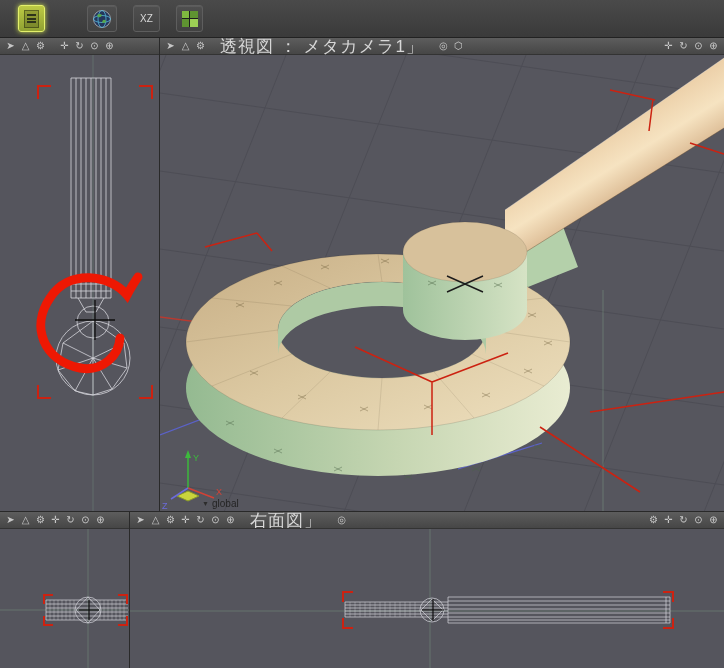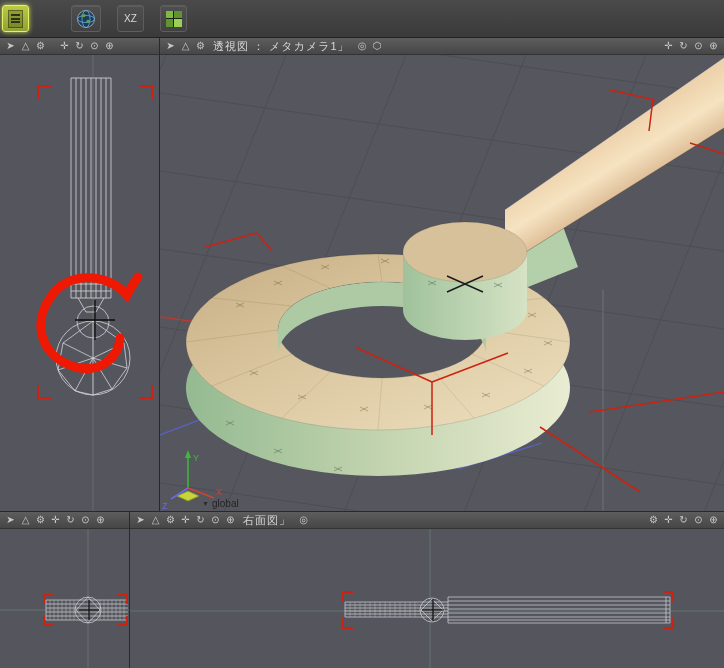--- a/index.html
+++ b/index.html
@@ -2,40 +2,40 @@
 <html><head>
 <meta charset="utf-8">
 <style>
   *{box-sizing:border-box;margin:0;padding:0}
   html,body{width:724px;height:668px;overflow:hidden}
   body{background:#3f3f3f;font-family:"Liberation Sans",sans-serif;position:relative}
 
   
   .topbar{position:absolute;left:0;top:0;width:724px;height:38px;
     background:linear-gradient(#4a4a4a,#3a3a3a);border-bottom:1px solid #222;
-    display:flex;align-items:center;padding:0 2px}
+    display:flex;align-items:center;padding:0 18px}
   .tb-btn{height:27px;min-width:27px;padding:0 4px;display:flex;align-items:center;justify-content:center;
     background:linear-gradient(#4f4f4f,#414141);border:1px solid #5e5e5e;border-radius:3px;
     box-shadow:inset 0 1px 0 rgba(255,255,255,.08);color:#d8d8d8;font-size:10px;cursor:pointer}
   .tb-btn.active{background:linear-gradient(#bdca44,#90a132);border-color:#e4f06c;box-shadow:0 0 5px #cade4f}
   .list-icon{width:15px;height:18px;background:rgba(0,0,0,.18);border:1px solid rgba(0,0,0,.35);
     display:flex;flex-direction:column;justify-content:space-evenly;padding:2px}
   .list-icon i{display:block;height:2px;background:#2d331a}
   .quad-icon{width:16px;height:16px;display:grid;grid-template-columns:1fr 1fr;grid-template-rows:1fr 1fr;gap:1px;background:#1d1d1d}
   .quad-icon i:nth-child(1){background:#7fb93f}.quad-icon i:nth-child(2){background:#5f9431}
   .quad-icon i:nth-child(3){background:#5f9431}.quad-icon i:nth-child(4){background:#9ccf55}
   .tb-sp1{width:42px}.tb-sp2{width:16px}
 
   
   .vp{position:absolute;background:#55555d}
   .vp-header{height:17px;background:linear-gradient(#5d5d5d,#464646);border-bottom:1px solid #333;
     display:flex;align-items:center;padding:0 3px;white-space:nowrap}
   .hicon{width:15px;text-align:center;font-size:10px;line-height:16px;color:#c6c6c6;cursor:pointer}
   .hicon.grp{margin-left:9px}
-  .vp-title{color:#d8d8d8;font-size:11px;margin:0 5px;letter-spacing:1px;cursor:pointer}
+  .vp-title{color:#d8d8d8;font-size:17px;margin:0 12px;letter-spacing:1px;cursor:pointer}
   .spacer{flex:1}
   svg.canvas{display:block}
 
   .divider{position:absolute;background:#292929}
 </style>
 </head>
 <body>
 
 <div class="topbar">
   <div class="tb-btn active">

